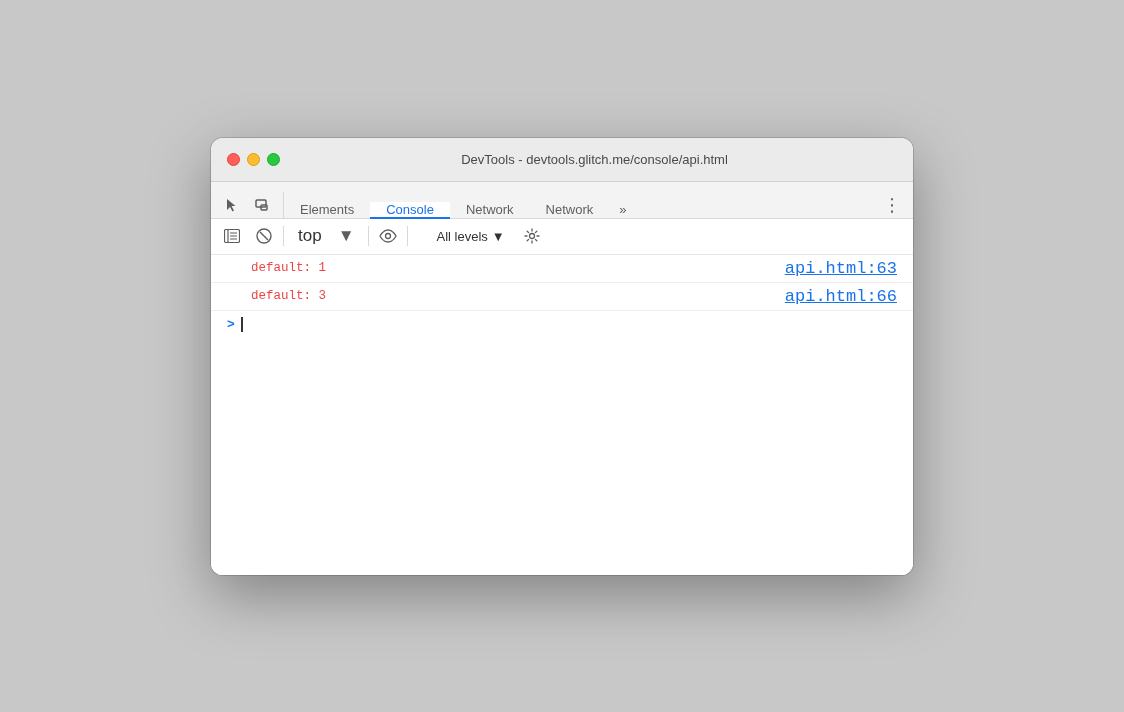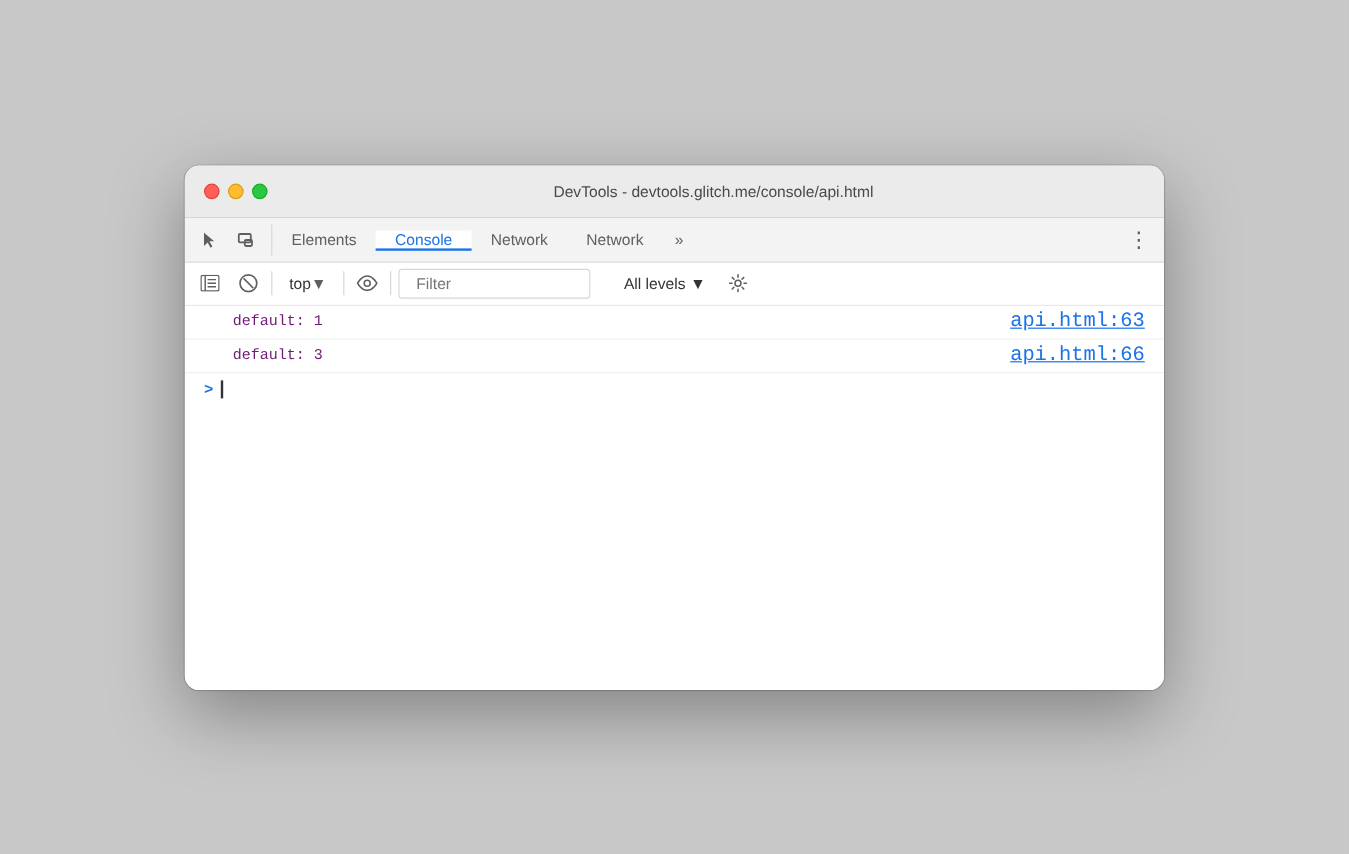--- a/index.html
+++ b/index.html
@@ -8,21 +8,21 @@
       background: #c8c8c8;
       display: flex;
       align-items: center;
       justify-content: center;
       width: 1124px;
       height: 712px;
       font-family: -apple-system, BlinkMacSystemFont, 'Segoe UI', sans-serif;
     }
 
     .window {
-      width: 816px;
+      width: 702px;
       background: #f5f5f5;
       border-radius: 12px;
       box-shadow: 0 20px 60px rgba(0,0,0,0.35), 0 0 0 1px rgba(0,0,0,0.15);
       overflow: hidden;
     }
 
     
     .title-bar {
       background: #ebebeb;
       border-bottom: 1px solid #d0d0d0;
@@ -60,21 +60,21 @@
     
     .devtools {
       background: #ffffff;
     }
 
     
     .tabs-row {
       background: #f3f3f3;
       border-bottom: 1px solid #d8d8d8;
       display: flex;
-      align-items: center;
+      align-items: flex-end;
       padding: 0;
       height: 37px;
     }
 
     .tabs-icons {
       display: flex;
       align-items: center;
       padding: 0 8px;
       gap: 4px;
       border-right: 1px solid #d8d8d8;
@@ -159,26 +159,26 @@
     .console-separator {
       width: 1px;
       height: 20px;
       background: #d8d8d8;
       flex-shrink: 0;
     }
 
     .context-select {
       display: flex;
       align-items: center;
-      gap: 0;
+      gap: 16px;
       padding: 3px 8px;
       border: none;
       background: transparent;
       cursor: pointer;
-      font-size: 13px;
+      font-size: 17px;
       color: #333;
     }
 
     .context-select .dropdown-arrow {
       color: #5f5f5f;
     }
 
     .filter-input {
       flex: 1;
       border: none;
@@ -224,21 +224,21 @@
     .console-row {
       display: flex;
       align-items: center;
       justify-content: space-between;
       padding: 4px 16px 4px 40px;
       border-bottom: 1px solid #f0f0f0;
       min-height: 20px;
     }
 
     .console-text {
-      color: #701a75;
+      color: #ef4444;
       font-size: 12.5px;
     }
 
     .console-source {
       color: #1a73e8;
       text-decoration: underline;
       font-size: 17px;
       cursor: pointer;
       flex-shrink: 0;
     }
@@ -364,23 +364,20 @@
 
       <div class="console-icon-btn">
         <svg width="18" height="14" viewBox="0 0 18 14" fill="none">
           <path d="M9 1C4 1 1 7 1 7C1 7 4 13 9 13C14 13 17 7 17 7C17 7 14 1 9 1Z" stroke="#5f5f5f" stroke-width="1.3" fill="none"></path>
           <circle cx="9" cy="7" r="2.5" stroke="#5f5f5f" stroke-width="1.3" fill="none"></circle>
         </svg>
       </div>
 
       <div class="console-separator"></div>
 
-      <div class="filter-wrapper">
-        <input class="filter-input" type="text" placeholder="Filter" style="">
-      </div>
 
       <div class="levels-btn">
         <span>All levels</span>
         <span>▼</span>
       </div>
 
       <div class="console-icon-btn">
         <svg width="16" height="16" viewBox="0 0 16 16" fill="none">
           <circle cx="8" cy="8" r="2.5" stroke="#5f5f5f" stroke-width="1.3"></circle>
           <path d="M8 1v2M8 13v2M1 8h2M13 8h2M3.2 3.2l1.4 1.4M11.4 11.4l1.4 1.4M3.2 12.8l1.4-1.4M11.4 4.6l1.4-1.4" stroke="#5f5f5f" stroke-width="1.3" stroke-linecap="round"></path>

